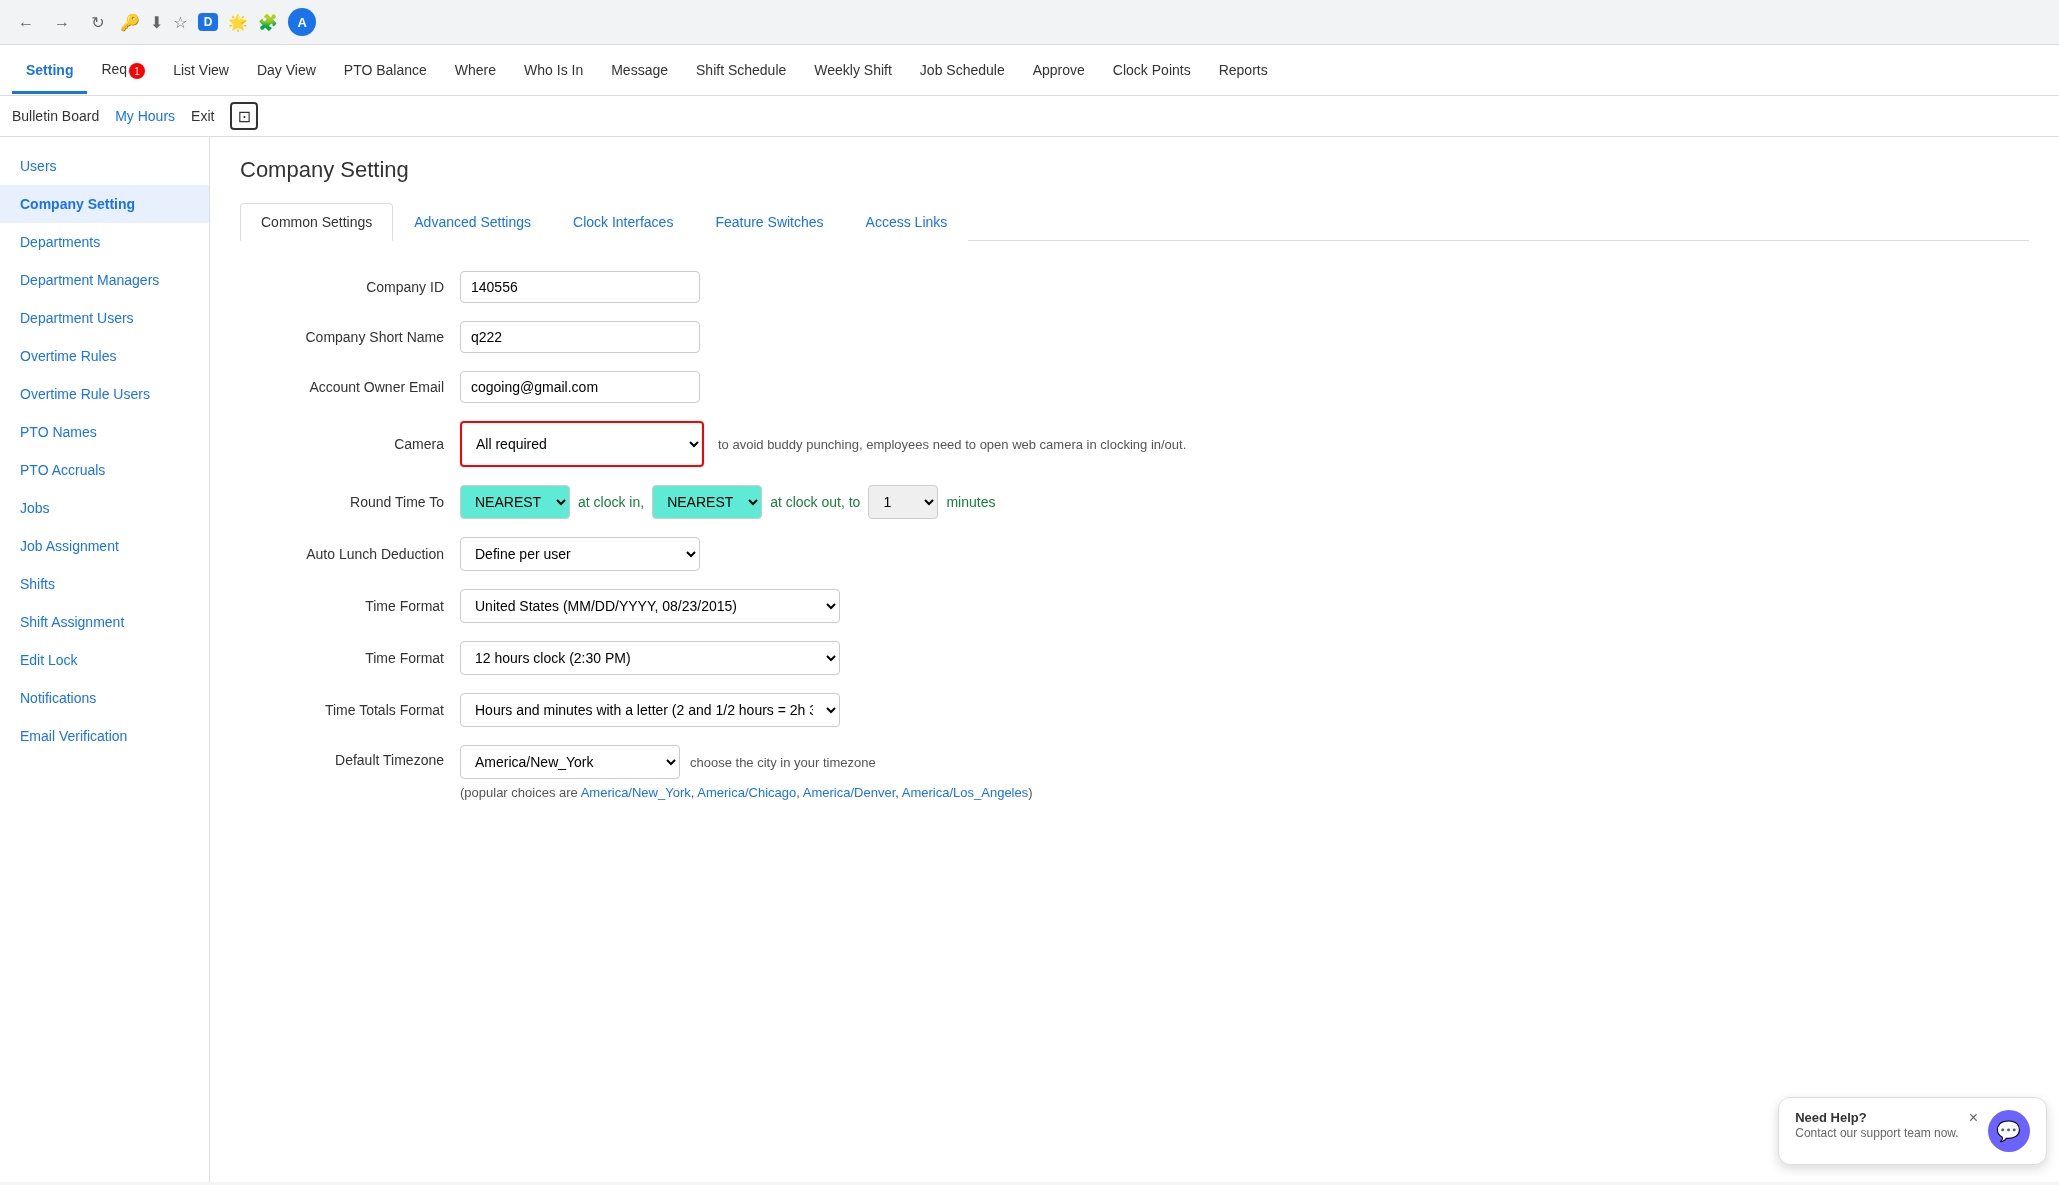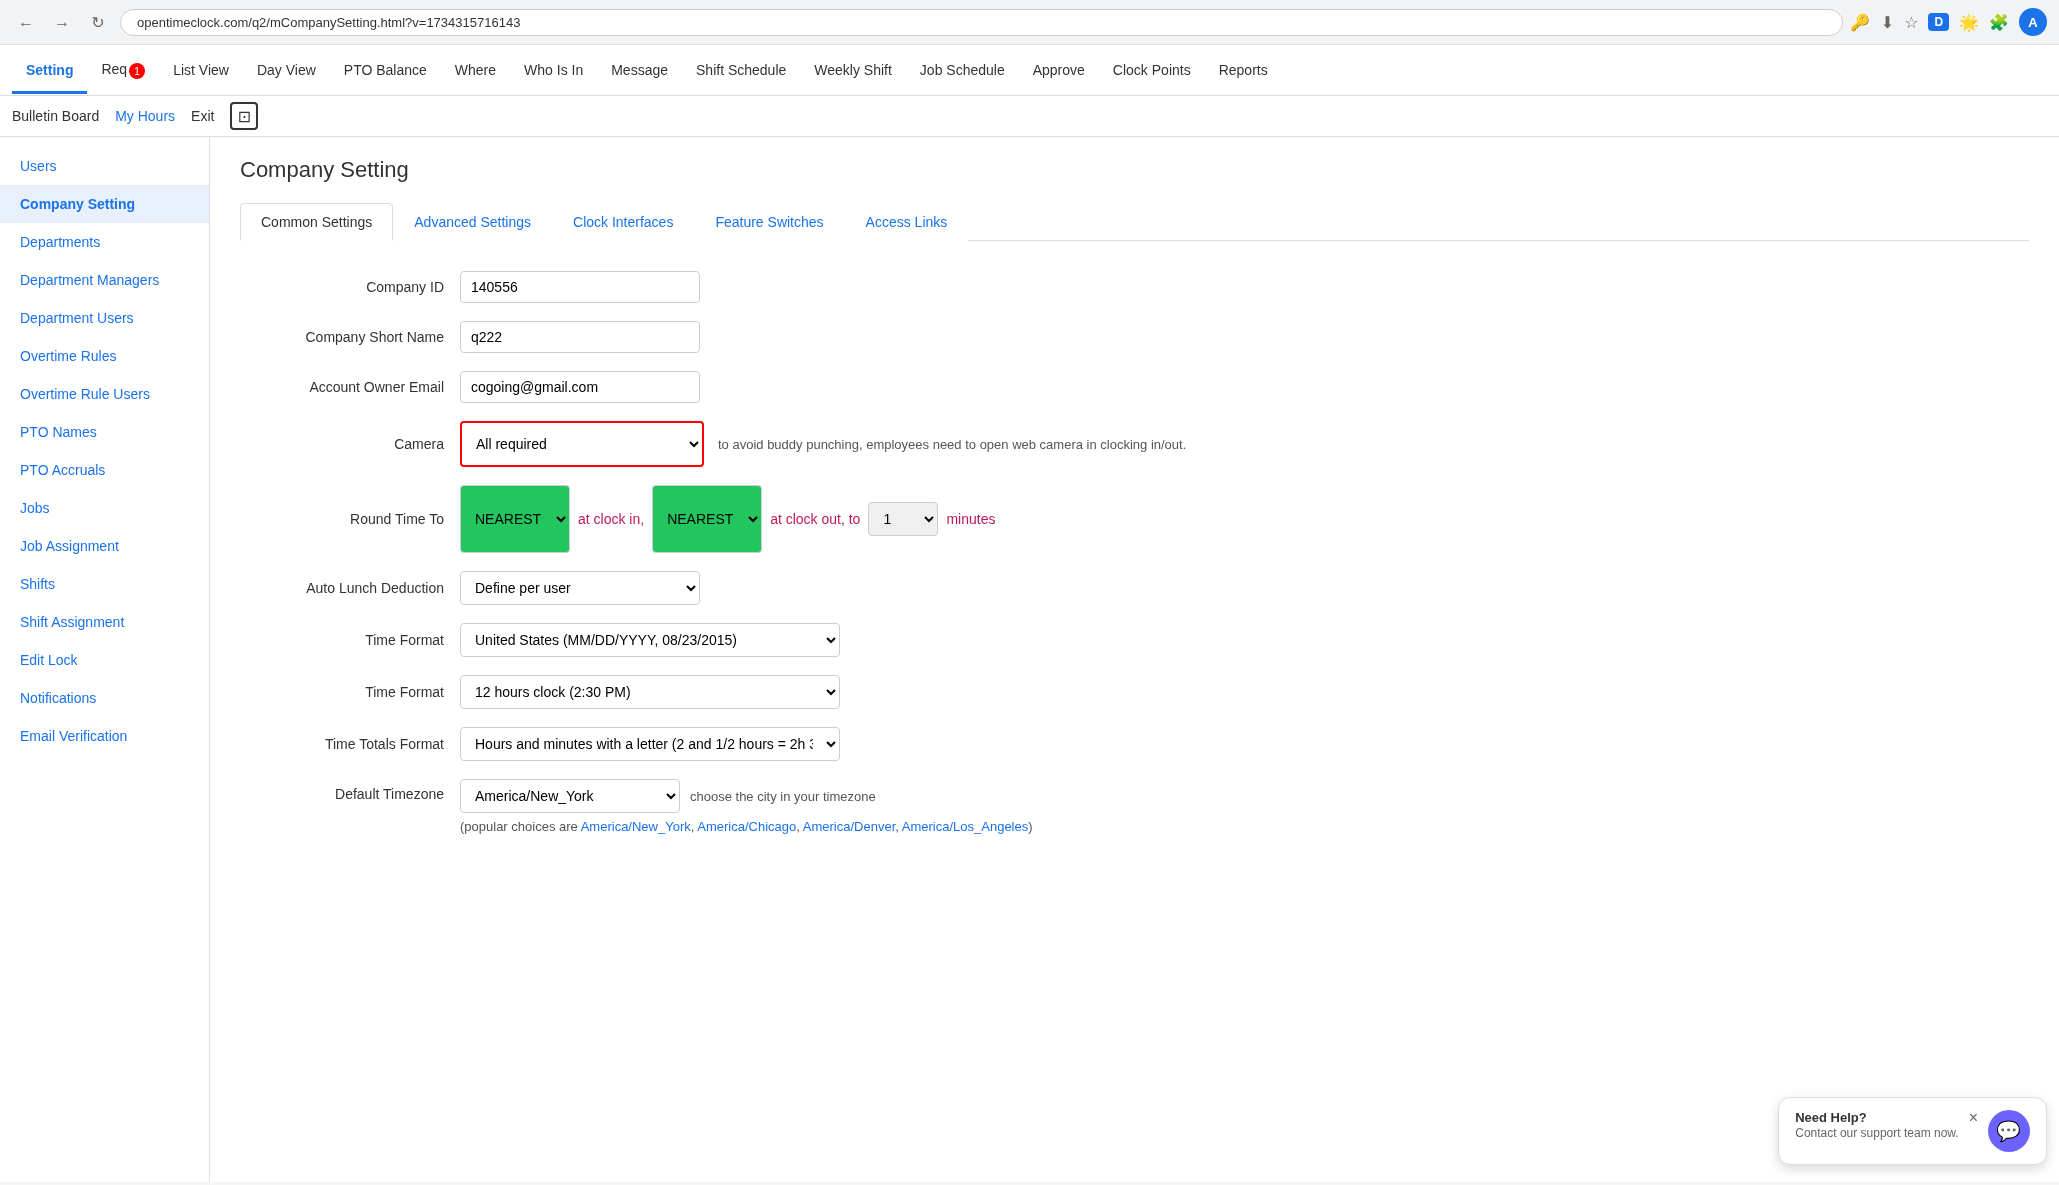--- a/index.html
+++ b/index.html
@@ -251,32 +251,32 @@
       font-size: 13px;
       color: #555;
     }
 
     .round-time-row {
       display: flex;
       align-items: center;
       gap: 8px;
     }
     .round-select {
-      padding: 24px 10px;
+      padding: 7px 10px;
       border: 1px solid #ccc;
       border-radius: 4px;
       font-size: 14px;
-      background: #22c55e;
+      background: #5eead4;
       cursor: pointer;
       width: 110px;
       appearance: auto;
     }
     .round-text {
       font-size: 14px;
-      color: #be185d;
+      color: #15803d;
     }
     .minutes-input {
       width: 70px;
       padding: 7px 10px;
       border: 1px solid #ccc;
       border-radius: 4px;
       font-size: 14px;
     }
 
     .timezone-row {
@@ -342,21 +342,20 @@
       flex-shrink: 0;
     }
   </style>
 </head>
 <body>
 
 <div class="browser-bar">
   <button class="browser-nav-btn">←</button>
   <button class="browser-nav-btn">→</button>
   <button class="browser-nav-btn">↻</button>
-  <input class="browser-address-bar" type="text" readonly="" value="opentimeclock.com/q2/mCompanySetting.html?v=1734315716143" style="">
   <div class="browser-icons">
     <span>🔑</span>
     <span>⬇</span>
     <span>☆</span>
     <span style="background:#1a73e8;color:white;padding:2px 6px;border-radius:4px;font-size:12px;font-weight:bold;">D</span>
     <span>🌟</span>
     <span>🧩</span>
     <div class="admin-badge">A</div>
   </div>
 </div>

